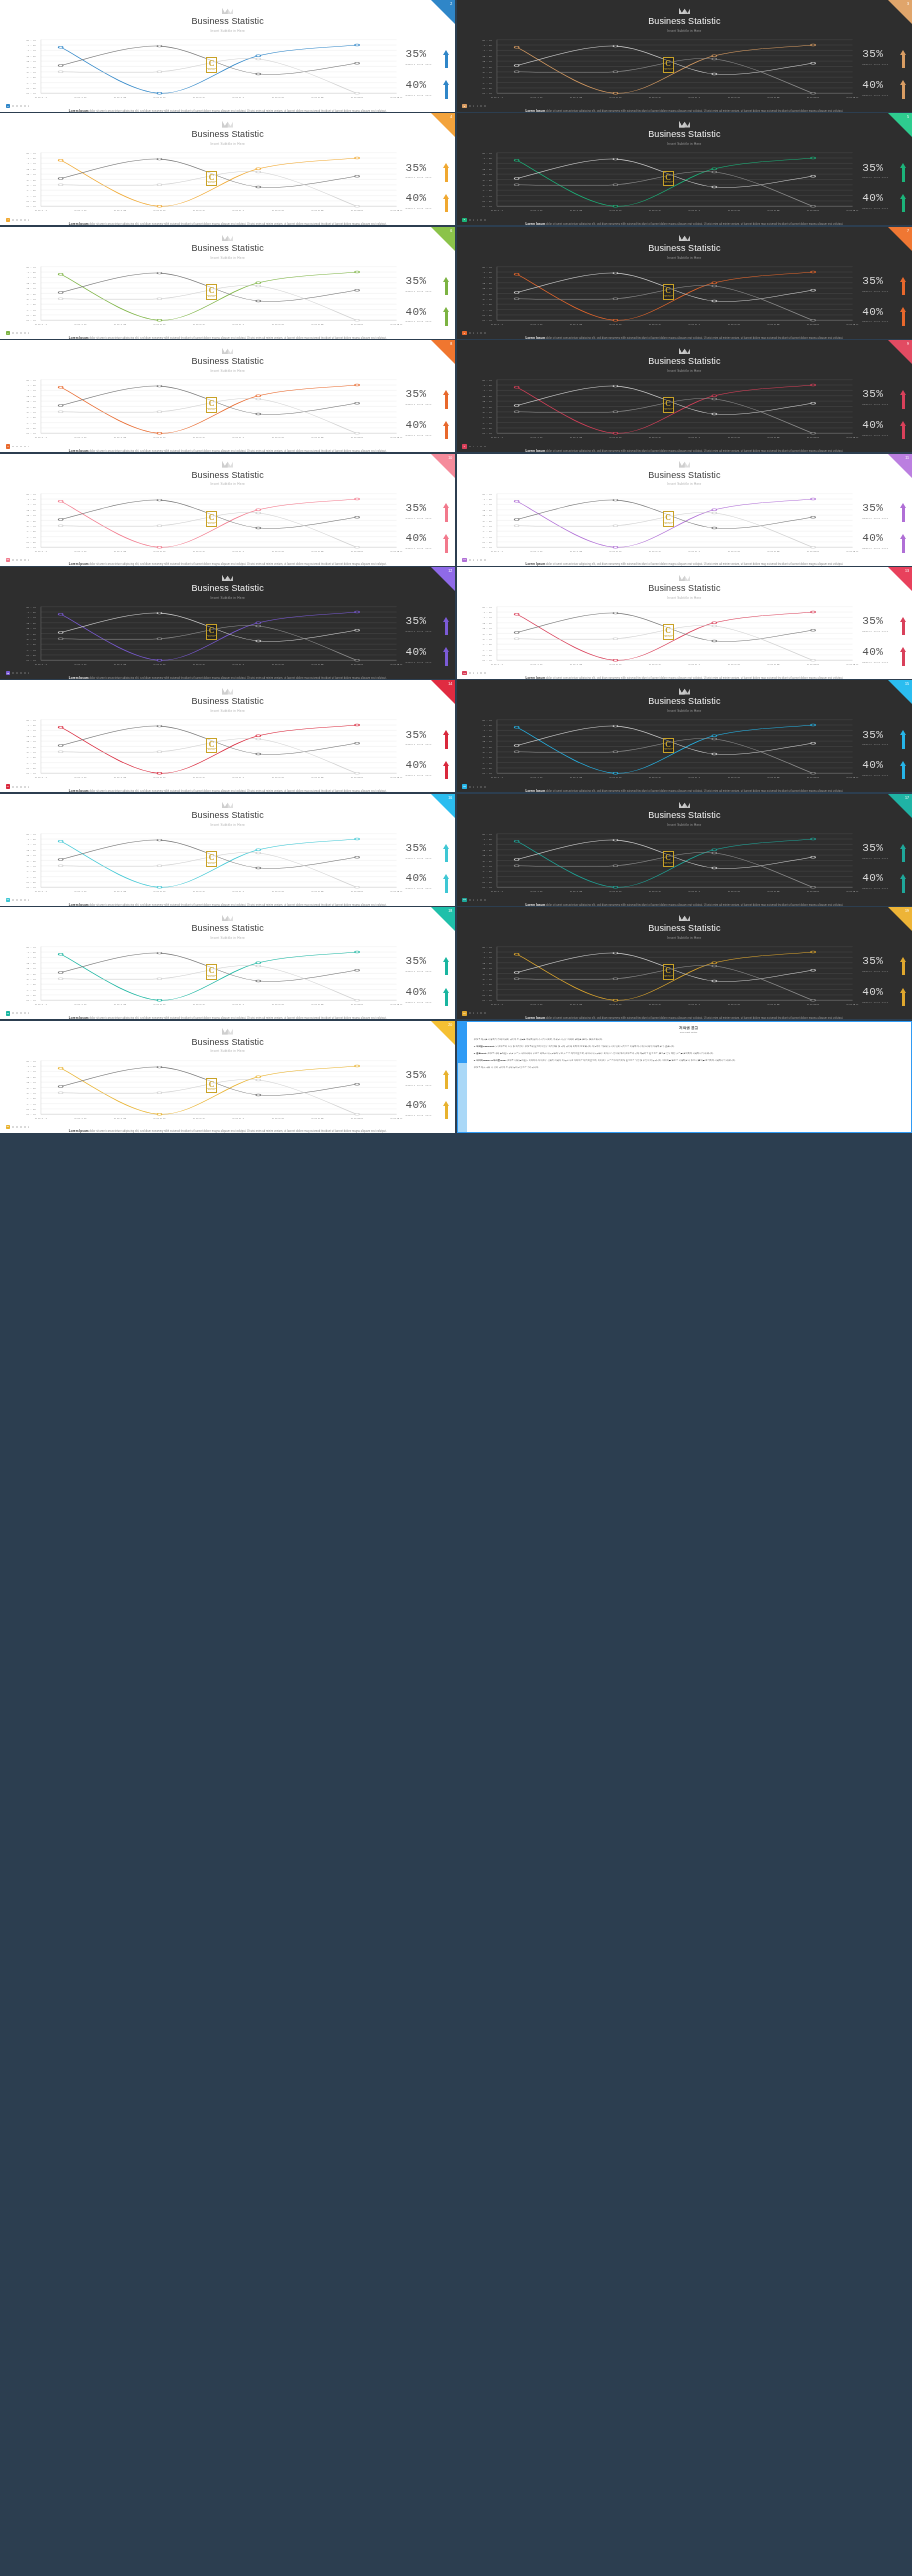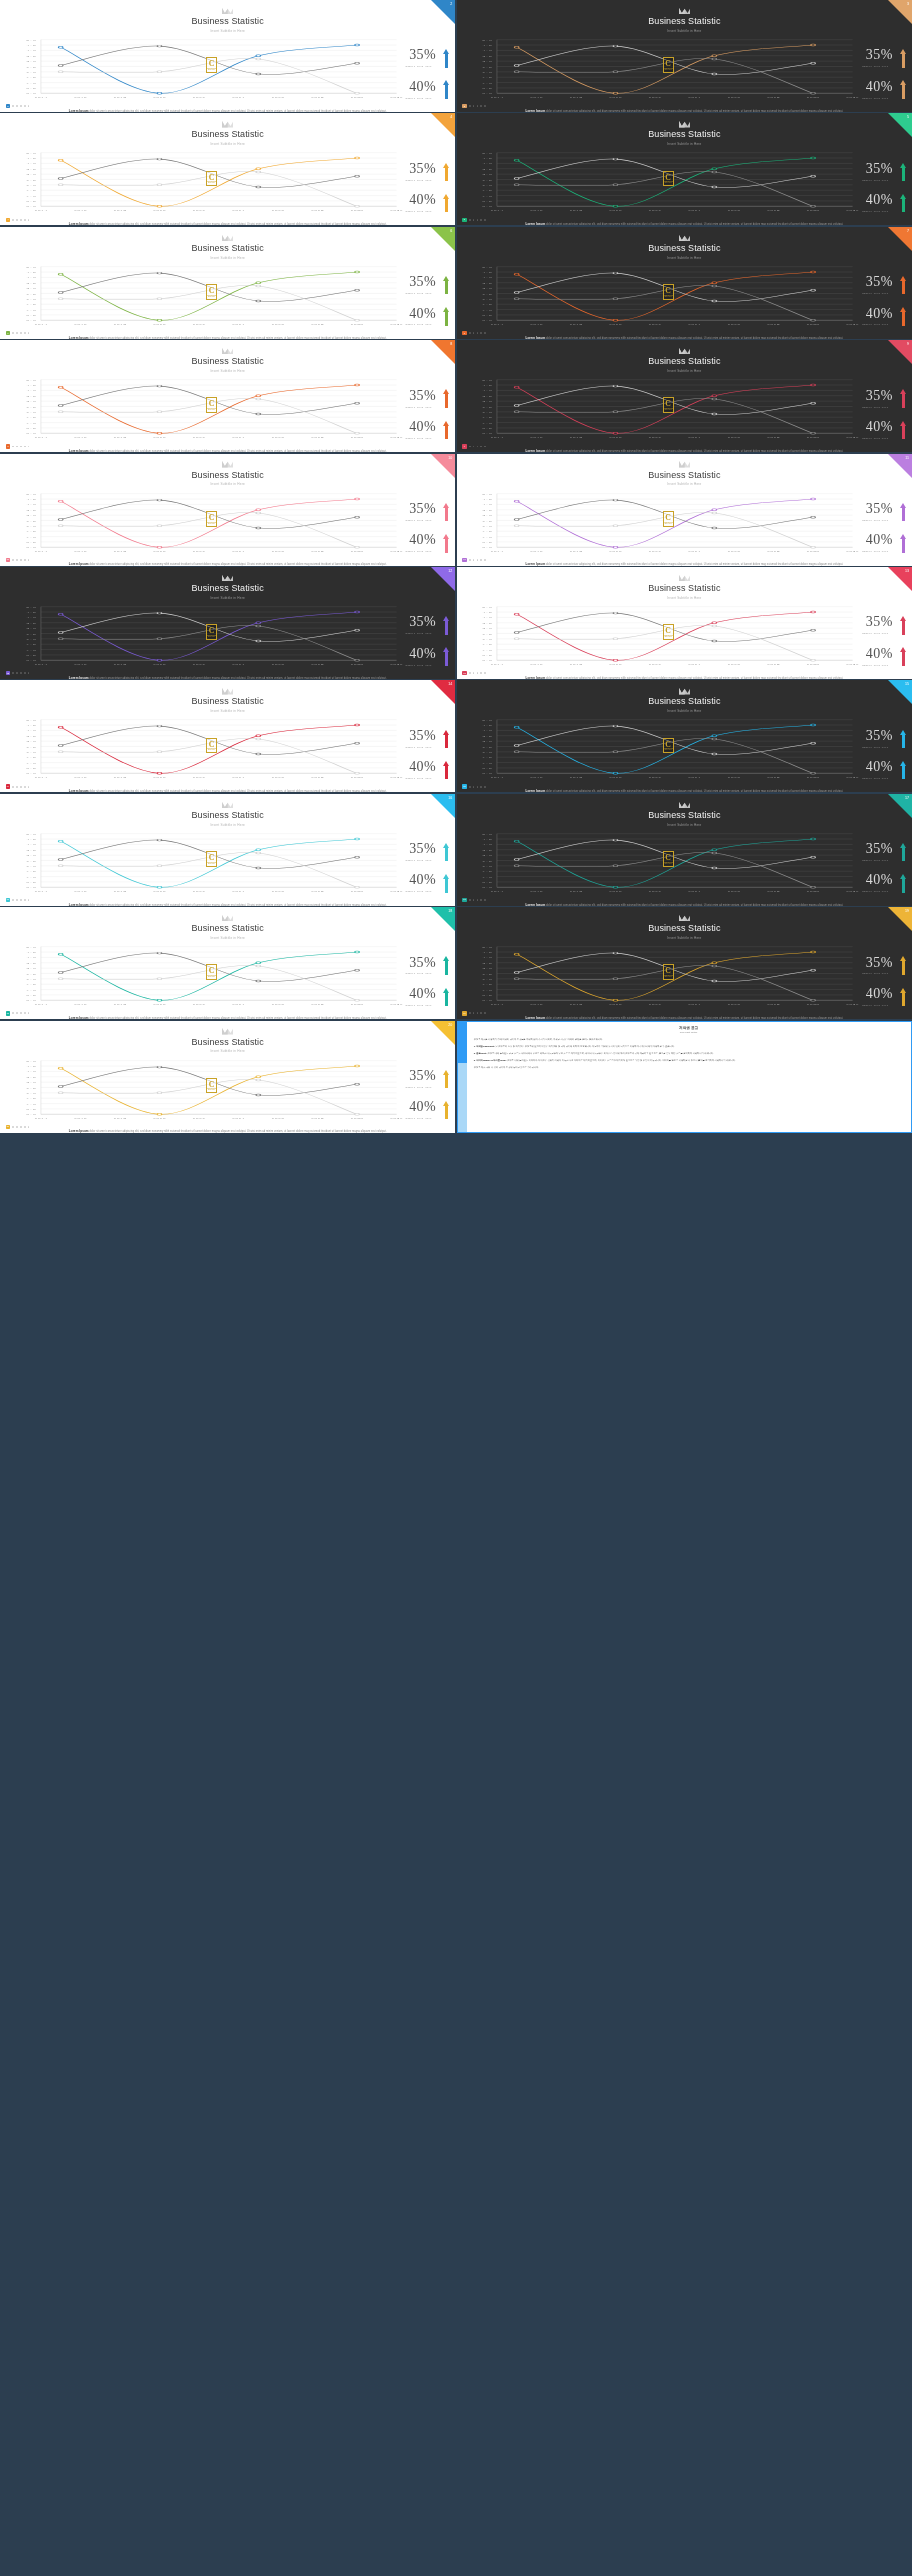--- a/index.html
+++ b/index.html
@@ -65,22 +65,22 @@
   .chartwrap { flex: 1 1 auto; position: relative; }
   .statswrap {
     width: 47px; flex: 0 0 47px;
     display: flex; flex-direction: column;
     justify-content: center; gap: 11.4px;
     padding-left: 2.9px; padding-top: 4.3px;
   }
   .statrow { display: flex; align-items: flex-start; gap: 3.6px; }
   .statcol { flex: 1 1 auto; }
   .statpct {
-    font-size: 14px; color: #555; letter-spacing: 0.4px;
-    font-family: Liberation Serif, serif; line-height: 1; text-align: center;
+    font-size: 11px; color: #555; letter-spacing: 0.4px;
+    font-family: Liberation Mono, monospace; line-height: 1;
   }
   .dark .statpct { color: #d8d8d8; }
   .statlbl {
     font-size: 2.4px; color: #999; margin-top: 2.9px;
     letter-spacing: 0.2px;
     font-family: "Liberation Mono", monospace;
   }
   .dark .statlbl { color: #8e8e8e; }
   .arrow { width: 6.4px; height: 18.5px; position: relative; flex: 0 0 6.4px; margin-top: 0.7px; }
   .arrow .stem {

